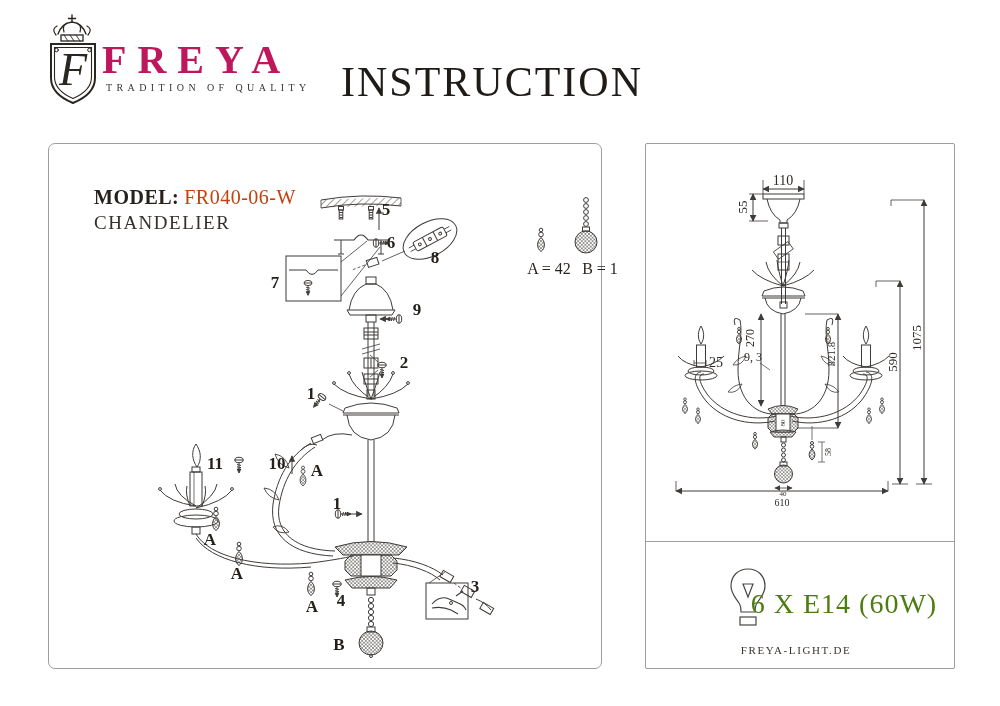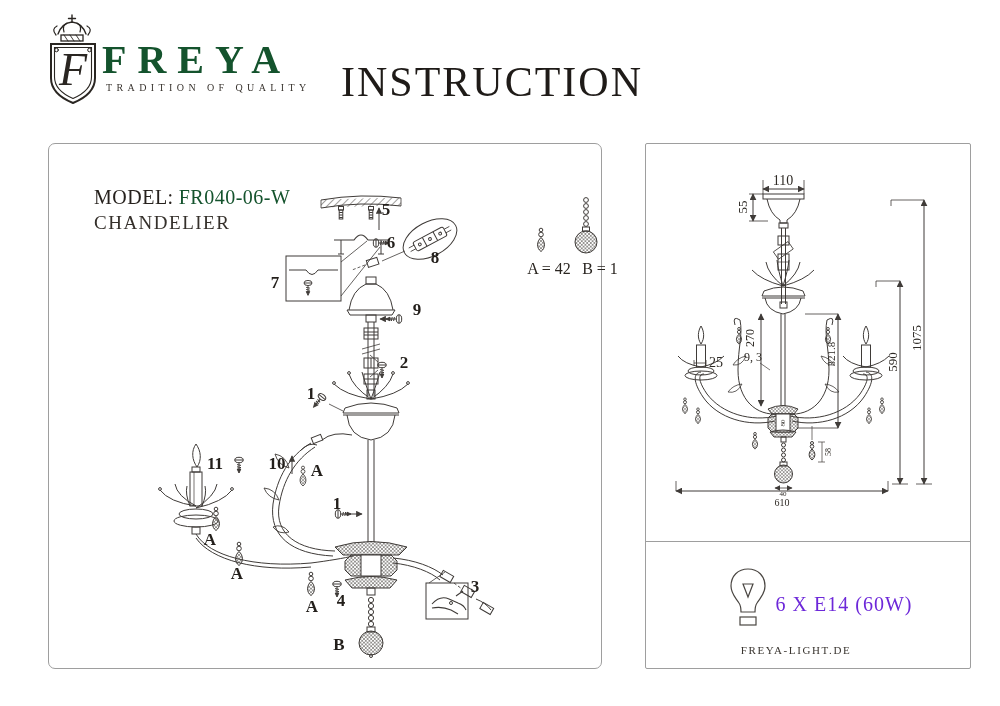--- a/index.html
+++ b/index.html
@@ -6,40 +6,40 @@
   .page{position:relative;width:1000px;height:706px;background:#fff;overflow:hidden;
         font-family:"Liberation Serif",serif;color:#26211d;}
   svg{display:block;}
   .abs{position:absolute;}
   .ctr{transform:translate(-50%,-50%);white-space:nowrap;}
   .vert{transform:translate(-50%,-50%) rotate(-90deg);white-space:nowrap;}
 
   
   .crest{position:absolute;left:44px;top:12px;}
   .brand-name{position:absolute;left:102px;top:36px;font-size:40px;font-weight:700;
-              letter-spacing:11px;color:#14532d;}
+              letter-spacing:11px;color:#be185d;}
   .brand-tagline{position:absolute;left:106px;top:82px;font-size:10px;letter-spacing:4.4px;color:#39342f;}
   .page-title{position:absolute;left:0;top:58px;width:984px;text-align:center;
               font-size:42px;font-weight:400;letter-spacing:2px;color:#1f1b18;}
 
   
   .panel{position:absolute;background:#fff;border:1px solid #9e9e9e;}
   .left-panel{left:48px;top:143px;width:552px;height:524px;border-radius:7px;}
-  .right-panel{left:645px;top:143px;width:308px;height:524px;border-radius:2px;padding-left:16px;}
+  .right-panel{left:645px;top:143px;width:308px;height:524px;border-radius:2px;}
   .divider{position:absolute;left:0;top:397px;width:100%;height:1px;background:#9e9e9e;}
 
   .model-line{position:absolute;left:45px;top:42px;font-size:20px;white-space:nowrap;}
-  .model-label{font-weight:400;letter-spacing:.5px;}
-  .model-number{letter-spacing:.5px;color:#14532d;}
+  .model-label{font-weight:700;letter-spacing:.5px;}
+  .model-number{letter-spacing:.5px;color:#c2410c;}
   .model-type{position:absolute;left:45px;top:68px;font-size:19px;letter-spacing:1.5px;color:#35302b;}
 
   .callout{position:absolute;font-size:17px;font-weight:700;color:#231f1b;}
   .legend-txt{position:absolute;font-size:16px;color:#2a2520;}
   .dim{position:absolute;color:#2e2a25;}
-  .spec-text{position:absolute;font-size:20px;letter-spacing:1px;color:#6d28d9;}
+  .spec-text{position:absolute;font-size:28px;letter-spacing:1px;color:#4d7c0f;}
   .website{position:absolute;font-size:11px;letter-spacing:1.6px;color:#39342f;}
 </style>
 </head>
 <body>
 
 <div class="page">
 
   <svg class="crest" width="58" height="98" viewBox="0 0 58 98" fill="none" stroke="#2a2622" stroke-width="1.6" stroke-linecap="round">
     <g>
       <path d="M28,3 v7 M24.5,6.5 h7" stroke-width="1.4"></path>

